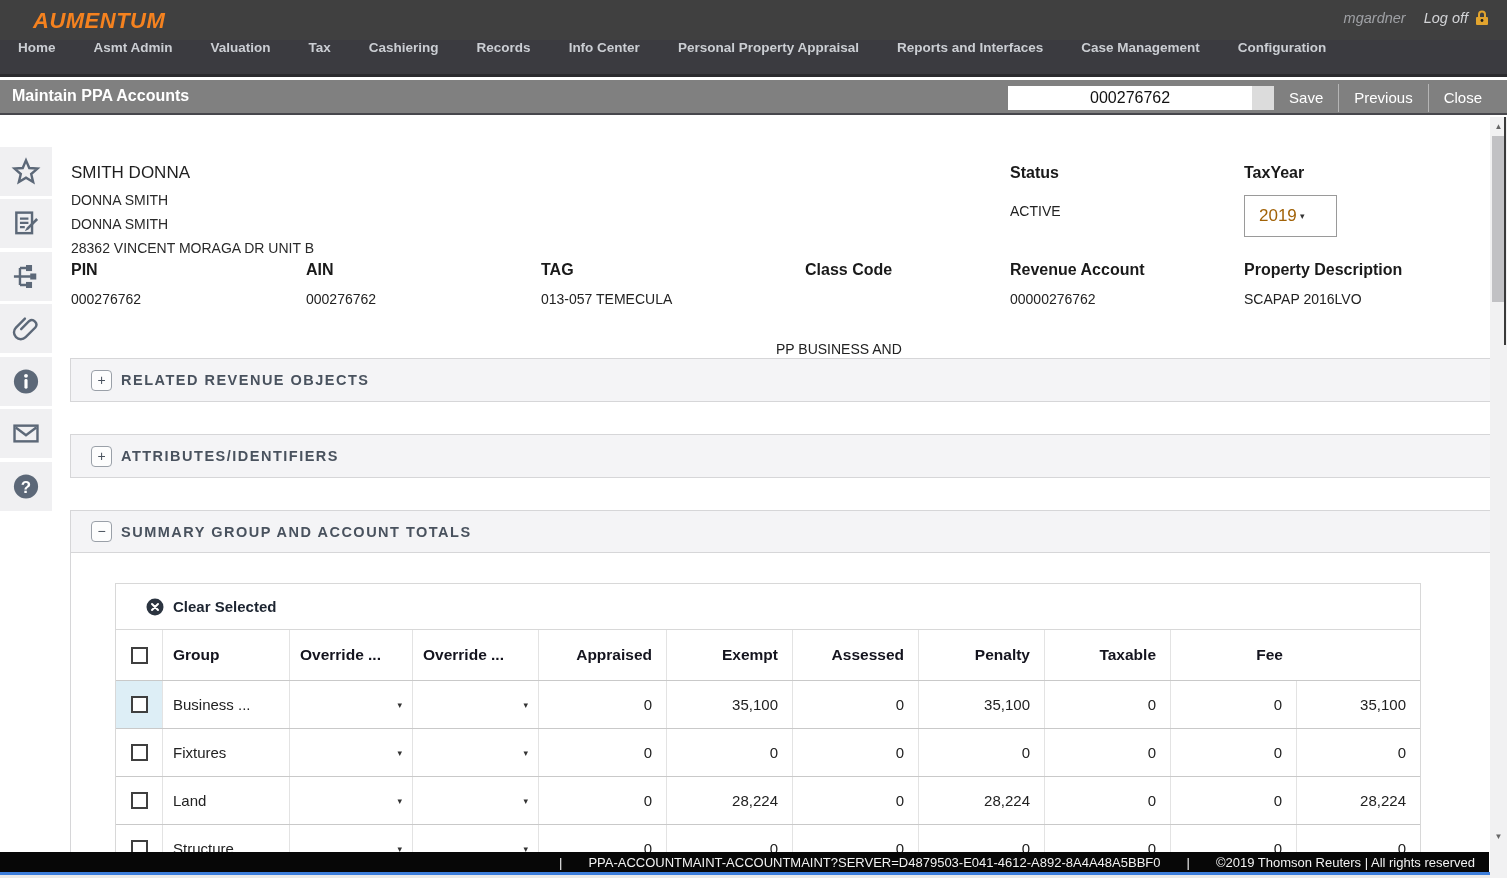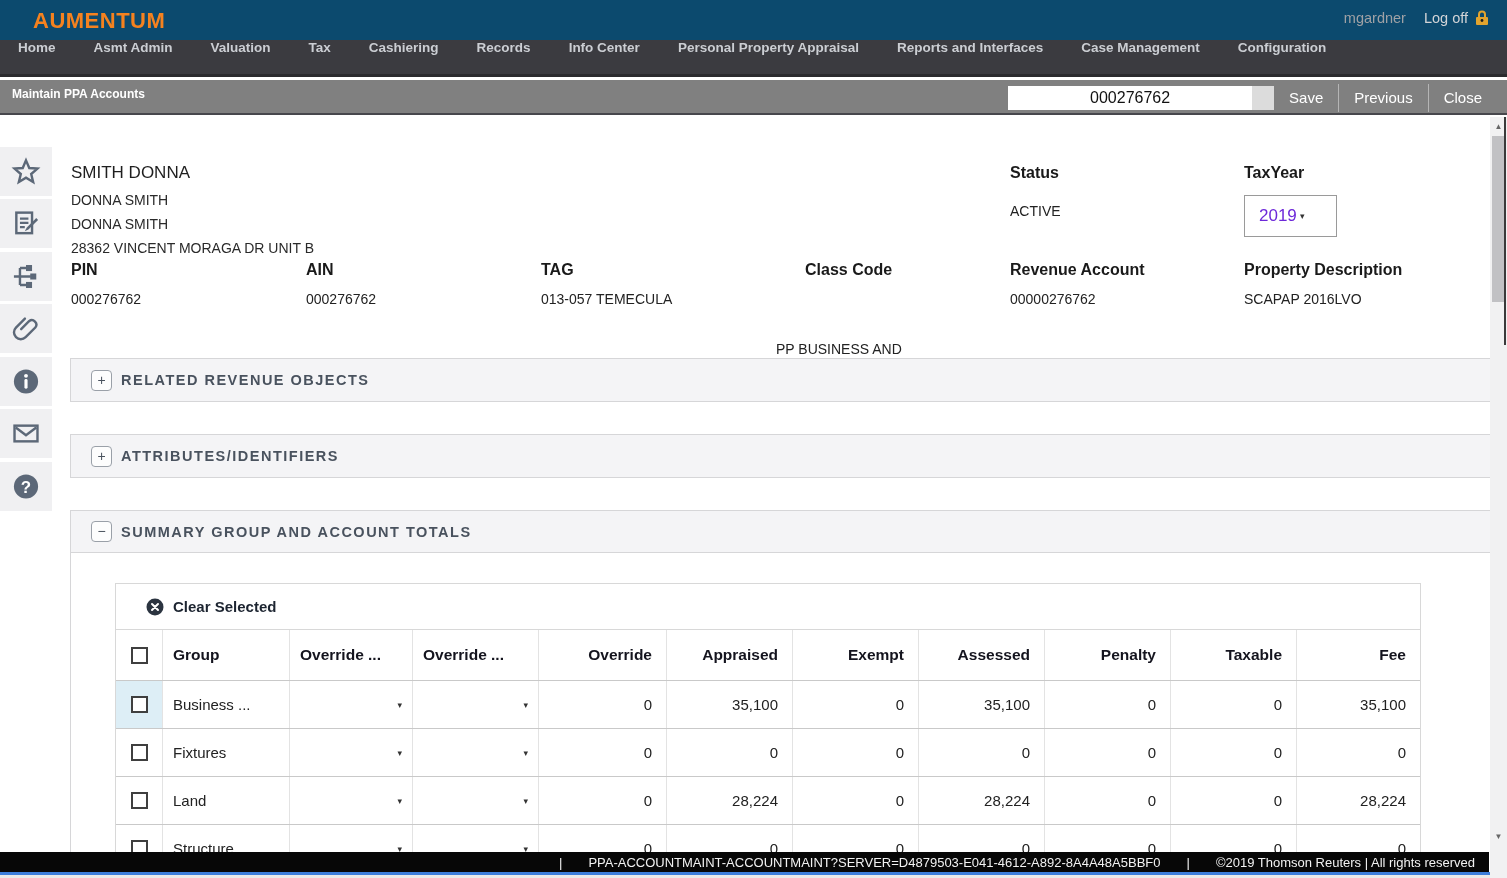--- a/index.html
+++ b/index.html
@@ -1,36 +1,36 @@
 <!DOCTYPE html>
 <html><head>
 <meta charset="utf-8">
 <style>
   * { margin:0; padding:0; box-sizing:border-box; }
   html,body { width:1507px; height:878px; overflow:hidden; background:#fff;
               font-family:"Liberation Sans", sans-serif; }
   #stage { position:relative; width:1507px; height:878px; overflow:hidden; background:#fff; }
 
   
-  #topbar { position:absolute; left:0; top:0; width:1507px; height:40px; background:#0c4a6e; }
+  #topbar { position:absolute; left:0; top:0; width:1507px; height:40px; background:#404040;font-style:italic; }
   #logo { position:absolute; left:33px; top:8px; font-size:22px; font-weight:bold;
           color:#f5821f; letter-spacing:.5px; }
   #userbox { position:absolute; right:18px; top:10px; display:flex; align-items:center; gap:18px; }
   #username { color:#9fa1a5; font-size:14.5px; }
   #logoff { color:#d3d4d7; font-size:14.5px; display:flex; align-items:center; gap:7px; cursor:pointer; }
 
   
   #nav { position:absolute; left:0; top:40px; width:1507px; height:37px; background:#3b3b40;
          display:flex; align-items:flex-start; gap:38px; padding-left:18px; border-bottom:3px solid #2b2b2e; }
   .nav-item { color:#cbced3; font-size:13.5px; font-weight:600; white-space:nowrap; cursor:pointer; }
 
   
   #subheader { position:absolute; left:0; top:80px; width:1507px; height:35px; background:#808080;
                border-bottom:2px solid #47474c; }
-  #page-title { position:absolute; left:12px; top:7px; color:#fff; font-size:12px; font-weight:bold; }
+  #page-title { position:absolute; left:12px; top:7px; color:#fff; font-size:16px; font-weight:bold; }
   #toolbar-right { position:absolute; right:10px; top:0; height:35px; display:flex; align-items:center; }
   #account-input { width:244px; height:24px; border:none; background:#fff; text-align:center;
                    font-size:16px; color:#111; font-family:"Liberation Sans",sans-serif; }
   #account-btn { width:22px; height:24px; background:#dcdcdc; border:none; cursor:pointer; }
   .tb-btn { color:#fff; font-size:15px; padding:0 15px; cursor:pointer; white-space:nowrap; }
   .tb-sep { width:1px; height:28px; background:#b5b5b5; }
 
   
   .rail-tile { position:absolute; left:0; width:52px; height:49px; background:#f0f0f2;
                display:flex; align-items:center; justify-content:center; cursor:pointer; }
@@ -41,21 +41,21 @@
   .alt1 { position:absolute; left:71px; top:192px; font-size:14px; color:#2a2a2a; }
   .alt2 { position:absolute; left:71px; top:216px; font-size:14px; color:#2a2a2a; }
   .addr { position:absolute; left:71px; top:240px; font-size:14px; color:#2a2a2a; }
   .flabel { position:absolute; font-size:16px; font-weight:bold; color:#1a1a1a; }
   .fvalue { position:absolute; font-size:14px; color:#222; }
   .fvalue.wrap { width:160px; line-height:21px;margin-top:48px; }
 
   #taxyear-select { position:absolute; left:1244px; top:195px; width:93px; height:42px;
                     border:1px solid #9a9a9a; background:#fff; cursor:pointer;
                     display:flex; align-items:center; padding-left:14px; }
-  #taxyear-value { font-size:17px; color:#6d28d9; width:37px; overflow:hidden; white-space:nowrap; }
+  #taxyear-value { font-size:17px; color:#a16207; width:37px; overflow:hidden; white-space:nowrap; }
   #taxyear-caret { font-size:9px; color:#333; margin-left:4px; }
 
   
   .section-bar { position:absolute; left:70px; width:1422px; height:44px; background:#f4f4f6;
                  border:1px solid #d6d6d8; display:flex; align-items:center; }
   .toggle-btn { width:21px; height:21px; margin-left:20px; border:1px solid #9aa0a8; border-radius:4px;
                 background:#fdfdfd; color:#4a525e; font-size:14px; line-height:18px; text-align:center;
                 cursor:pointer; flex:none; }
   .section-label { margin-left:9px; font-size:14.5px; font-weight:bold; color:#49525e; letter-spacing:1.5px; }
   #section-body { position:absolute; left:70px; top:553px; width:1422px; height:325px; background:#fff;
@@ -235,21 +235,20 @@
       </svg>
       <span id="clear-label">Clear Selected</span>
     </div>
     <div class="trow hrow" id="tbl-header">
         <div class="cell hcell cbcell">
           <div class="cb"></div>
         </div>
         <div class="cell hcell a-left">Group</div>
         <div class="cell hcell a-left">Override ...</div>
         <div class="cell hcell a-left">Override ...</div>
-        <div class="cell hcell a-right">Override</div>
         <div class="cell hcell a-right">Appraised</div>
         <div class="cell hcell a-right">Exempt</div>
         <div class="cell hcell a-right">Assessed</div>
         <div class="cell hcell a-right">Penalty</div>
         <div class="cell hcell a-right">Taxable</div>
         <div class="cell hcell a-right">Fee</div>
       </div>
     <div id="tbl-body">
         <div class="trow drow">
           <div class="cell dcell cbcell hl">

